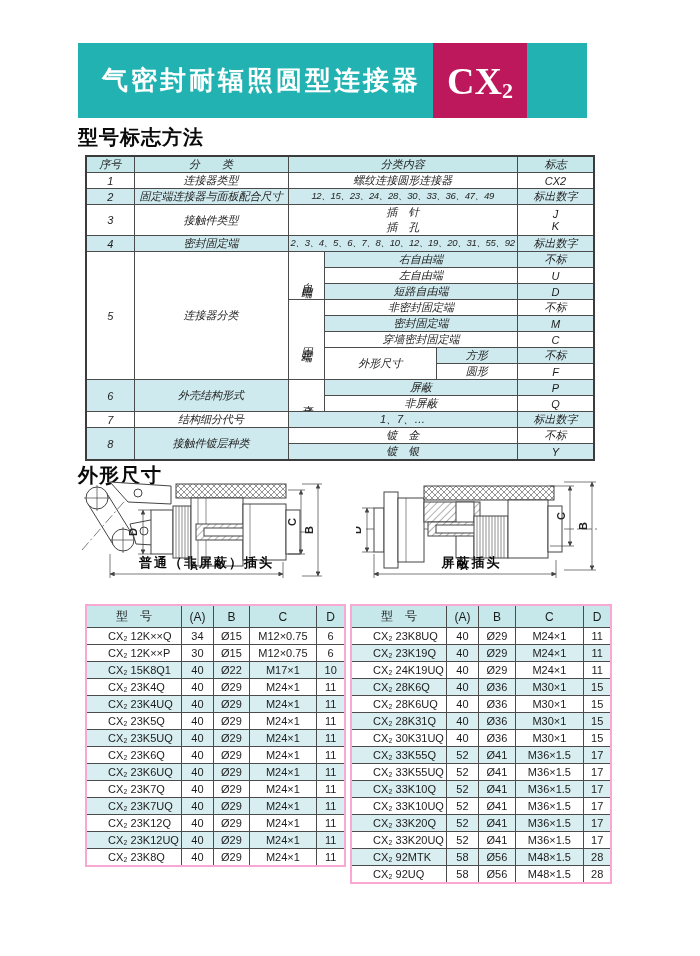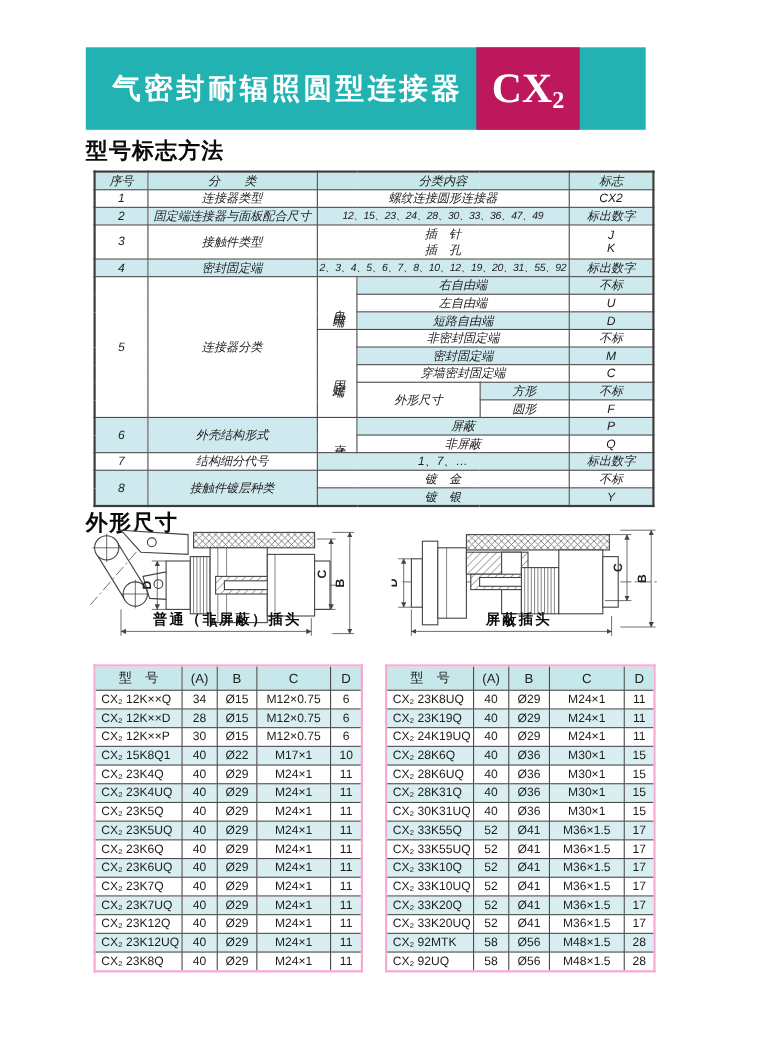--- a/index.html
+++ b/index.html
@@ -44,21 +44,21 @@
   #cap-right{left:350px;width:243px;}
 
   
   .stable{position:absolute;top:604px;border-collapse:collapse;table-layout:fixed;font-size:11px;border:2px solid #f9a8d4;}
   #spec-left{left:85px;}
   #spec-right{left:350px;}
   .stable th,.stable td{border:1px solid #4b4b4b;text-align:center;padding:0 2px;overflow:hidden;white-space:nowrap;background:#fff;}
   .stable th{height:21px;background:#c6e8ea;font-weight:normal;font-size:12px;}
   .stable td{height:16px;}
   .stable tr.alt td{background:#d9eef1;}
-  .stable td.model{text-align:left;padding-left:5px;margin-top:24px;}
+  .stable td.model{text-align:left;padding-left:21px;margin-top:24px;}
 </style>
 </head>
 <body>
 
 <div id="page">
 
   <div class="banner">
     <div class="banner-title">气密封耐辐照圆型连接器</div>
     <div class="banner-model">
       <span class="m">CX</span>
@@ -321,27 +321,20 @@
       </tr>
     </thead>
     <tbody>
         <tr>
           <td class="model">CX₂ 12K××Q</td>
           <td>34</td>
           <td>Ø15</td>
           <td>M12×0.75</td>
           <td>6</td>
         </tr>
-        <tr class="alt">
-          <td class="model">CX₂ 12K××D</td>
-          <td>28</td>
-          <td>Ø15</td>
-          <td>M12×0.75</td>
-          <td>6</td>
-        </tr>
         <tr>
           <td class="model">CX₂ 12K××P</td>
           <td>30</td>
           <td>Ø15</td>
           <td>M12×0.75</td>
           <td>6</td>
         </tr>
         <tr class="alt">
           <td class="model">CX₂ 15K8Q1</td>
           <td>40</td>

